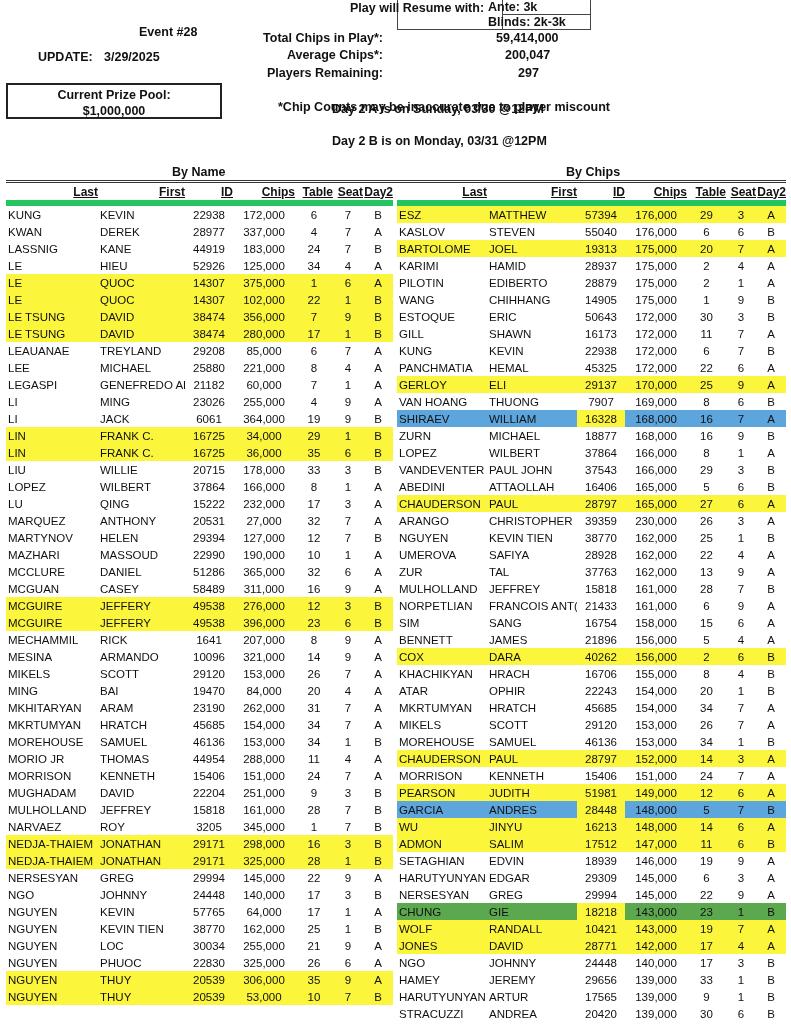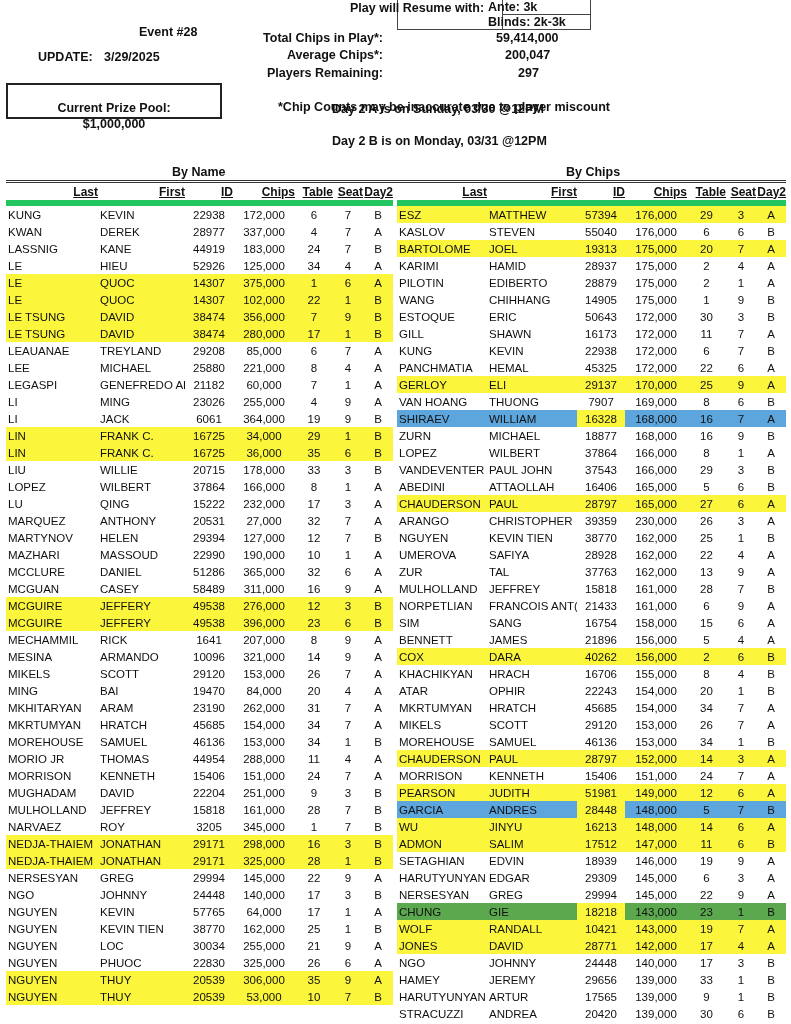--- a/index.html
+++ b/index.html
@@ -2,21 +2,21 @@
 <html><head>
 <meta charset="utf-8">
 <style>
   html, body { margin:0; padding:0; background:#ffffff; }
   body { width:791px; height:1024px; position:relative; overflow:hidden;
          font-family:"Liberation Sans", sans-serif; color:#111; }
   .abs { position:absolute; }
   .hdr-text { font-size:12.5px; font-weight:bold; white-space:nowrap; }
   .prize-box { position:absolute; left:6px; top:83px; width:216px; height:36px;
                border:2px solid #222; box-sizing:border-box; text-align:center;
-               font-size:12.5px; font-weight:bold; line-height:16px; padding-top:15px; }
+               font-size:12.5px; font-weight:bold; line-height:16px; padding-top:2px; }
   .resume-box { position:absolute; left:397px; top:0px; width:194px; height:30px;
                 border:1px solid #444; border-top:none; box-sizing:border-box; }
   .resume-box .div { position:absolute; left:104px; top:0; bottom:0; border-left:1px solid #444; }
   .resume-box .mid { position:absolute; left:104px; right:0; top:14px; border-top:1px solid #444; }
   .section-title { position:absolute; top:165px; font-size:12.5px; font-weight:bold; }
   .rule { position:absolute; top:180px; height:3px; border-top:1px solid #333; border-bottom:1px solid #333; box-sizing:border-box; }
   table { position:absolute; top:183px; border-collapse:collapse; font-size:11.5px; table-layout:fixed; }
   th { font-weight:bold; font-size:12px; height:17px; padding:0; text-align:right; border-bottom:6px solid #22c55e;text-decoration:underline; }
   td { height:17px; padding:0; white-space:nowrap; overflow:hidden; }
   td.l { text-align:left; padding-left:2px; }

